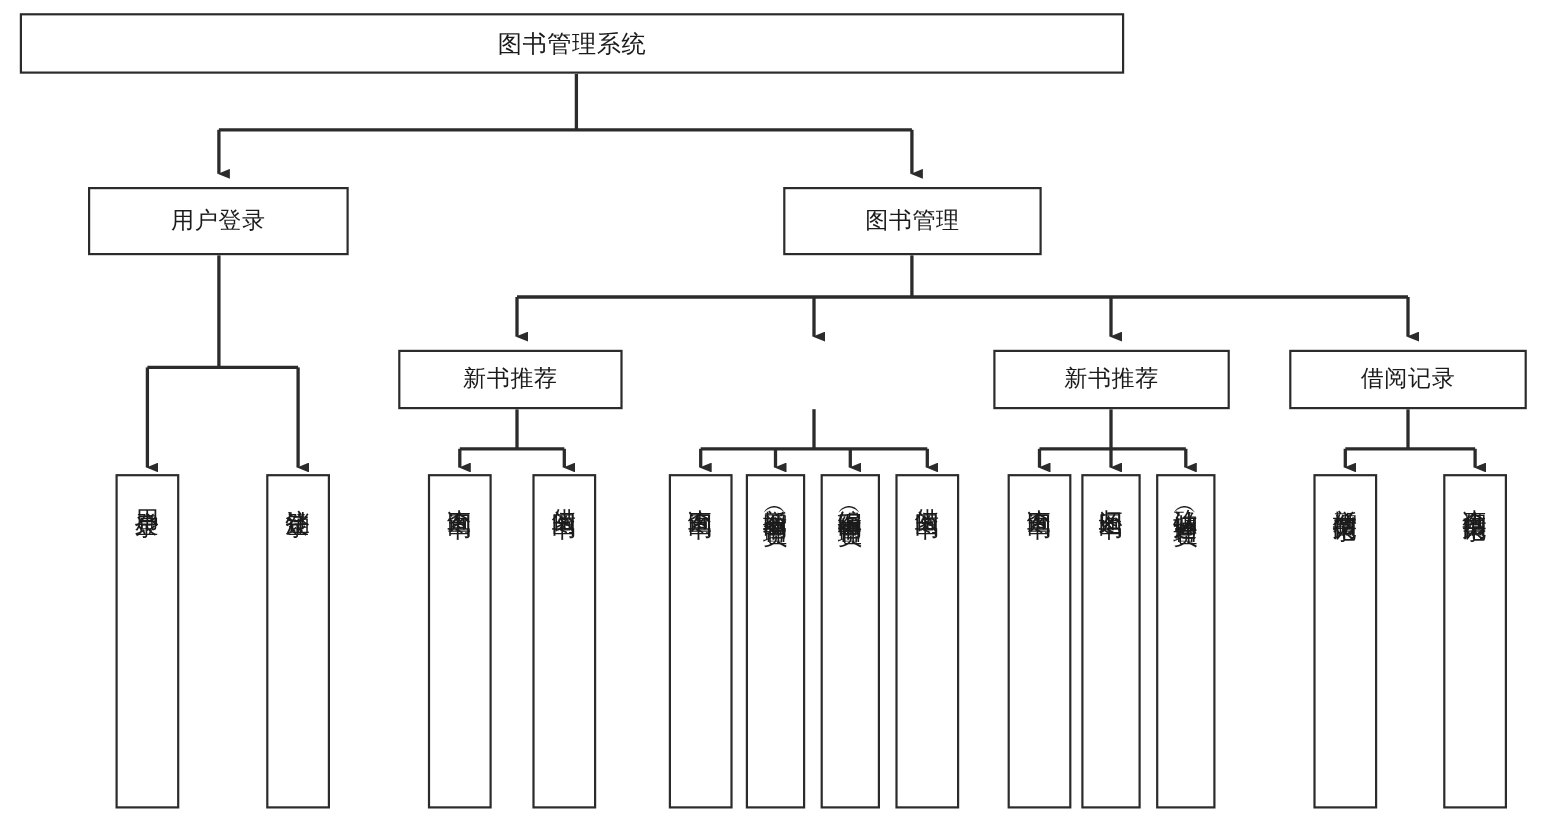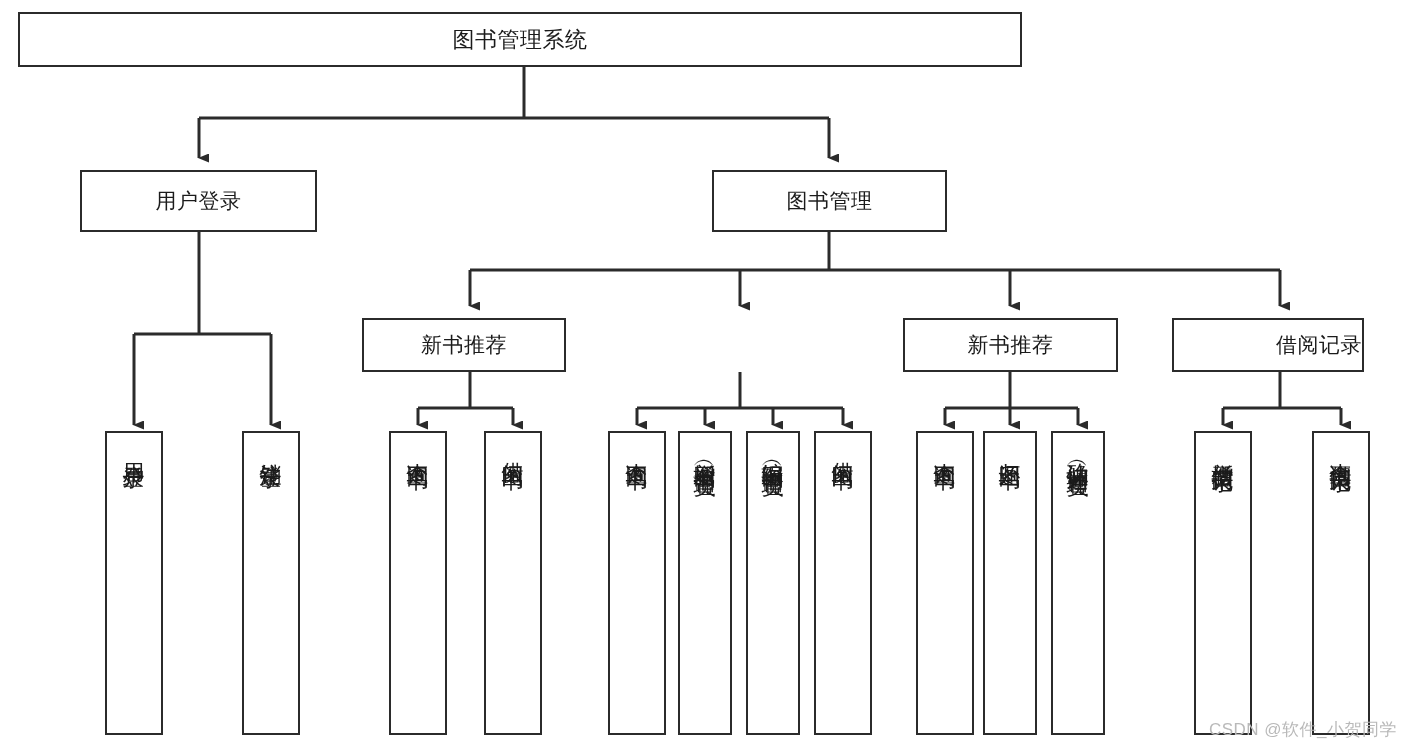--- a/index.html
+++ b/index.html
@@ -133,21 +133,21 @@
   <div class="node horizontal" style="left:712px; top:170px; width:235px; height:62px;">
     <span class="node-label">图书管理</span>
   </div>
 
   <div class="node horizontal" style="left:362px; top:318px; width:204px; height:54px;">
     <span class="node-label">新书推荐</span>
   </div>
   <div class="node horizontal" style="left:903px; top:318px; width:215px; height:54px;">
     <span class="node-label">新书推荐</span>
   </div>
-  <div class="node horizontal" style="left:1172px; top:318px; width:192px; height:54px;justify-content:flex-end;">
+  <div class="node horizontal" style="left:1172px; top:318px; width:216px; height:54px;">
     <span class="node-label">借阅记录</span>
   </div>
 
   <div class="node vertical" style="left:105px; top:431px; width:58px; height:304px;">
     <span class="node-label">用户登录</span>
   </div>
   <div class="node vertical" style="left:242px; top:431px; width:58px; height:304px;">
     <span class="node-label">注销登录</span>
   </div>
 
@@ -181,14 +181,13 @@
     <span class="node-label">确认归还（管理员）</span>
   </div>
 
   <div class="node vertical" style="left:1194px; top:431px; width:58px; height:304px;">
     <span class="node-label">新增借阅记录</span>
   </div>
   <div class="node vertical" style="left:1312px; top:431px; width:58px; height:304px;">
     <span class="node-label">查询借阅记录</span>
   </div>
 
-  <div class="watermark">CSDN @软件_小贺同学</div>
 </div>
 
 </body></html>

